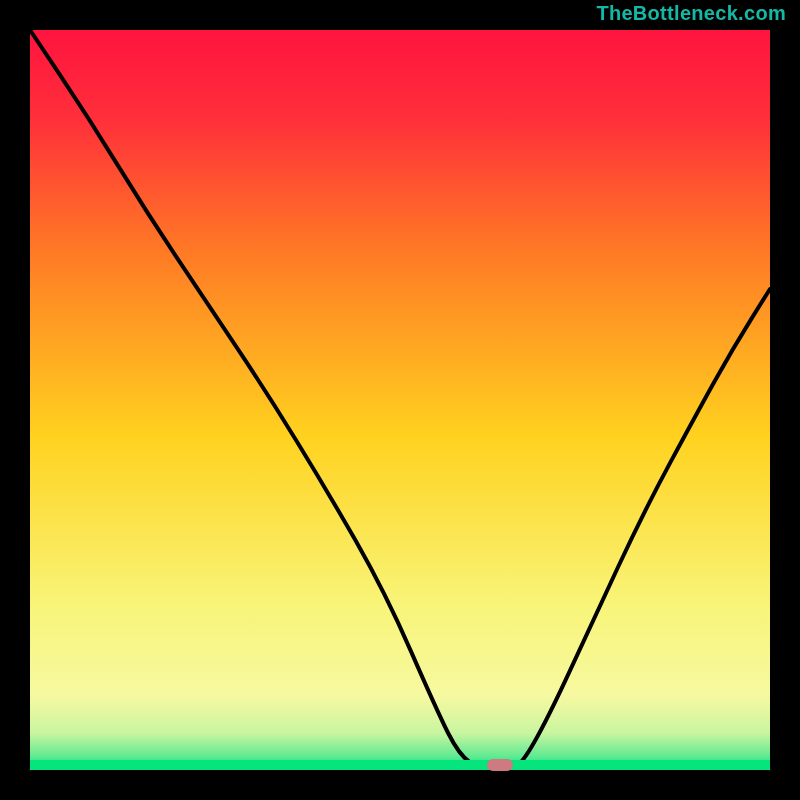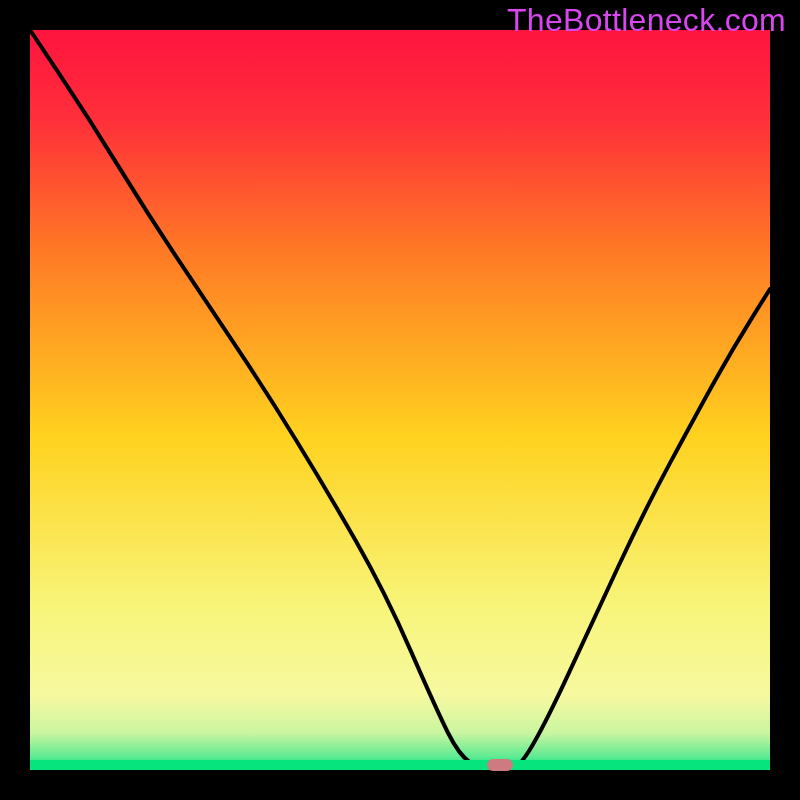--- a/index.html
+++ b/index.html
@@ -13,23 +13,23 @@
   }
   .frame {
     position: relative;
     width: 800px;
     height: 800px;
   }
   .watermark {
     position: absolute;
     top: 2px;
     right: 14px;
-    color: #d946ef;
-    font-size: 32px;
-    font-weight: normal;
+    color: #14b8a6;
+    font-size: 20px;
+    font-weight: bold;
     letter-spacing: 0.3px;
     z-index: 10;
   }
   .plot-wrap {
     position: absolute;
     left: 30px;
     top: 30px;
     width: 740px;
     height: 740px;
   }

